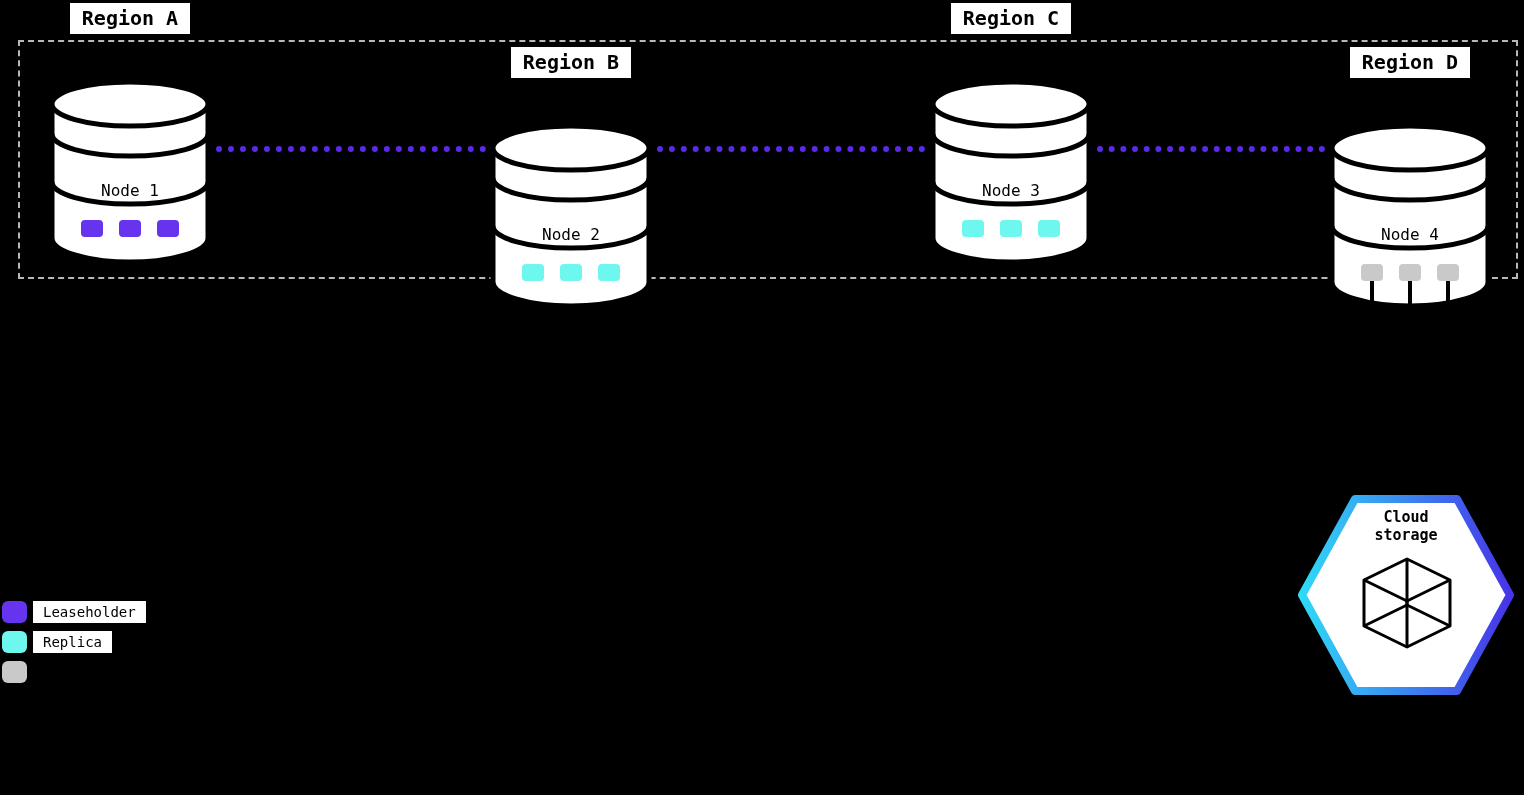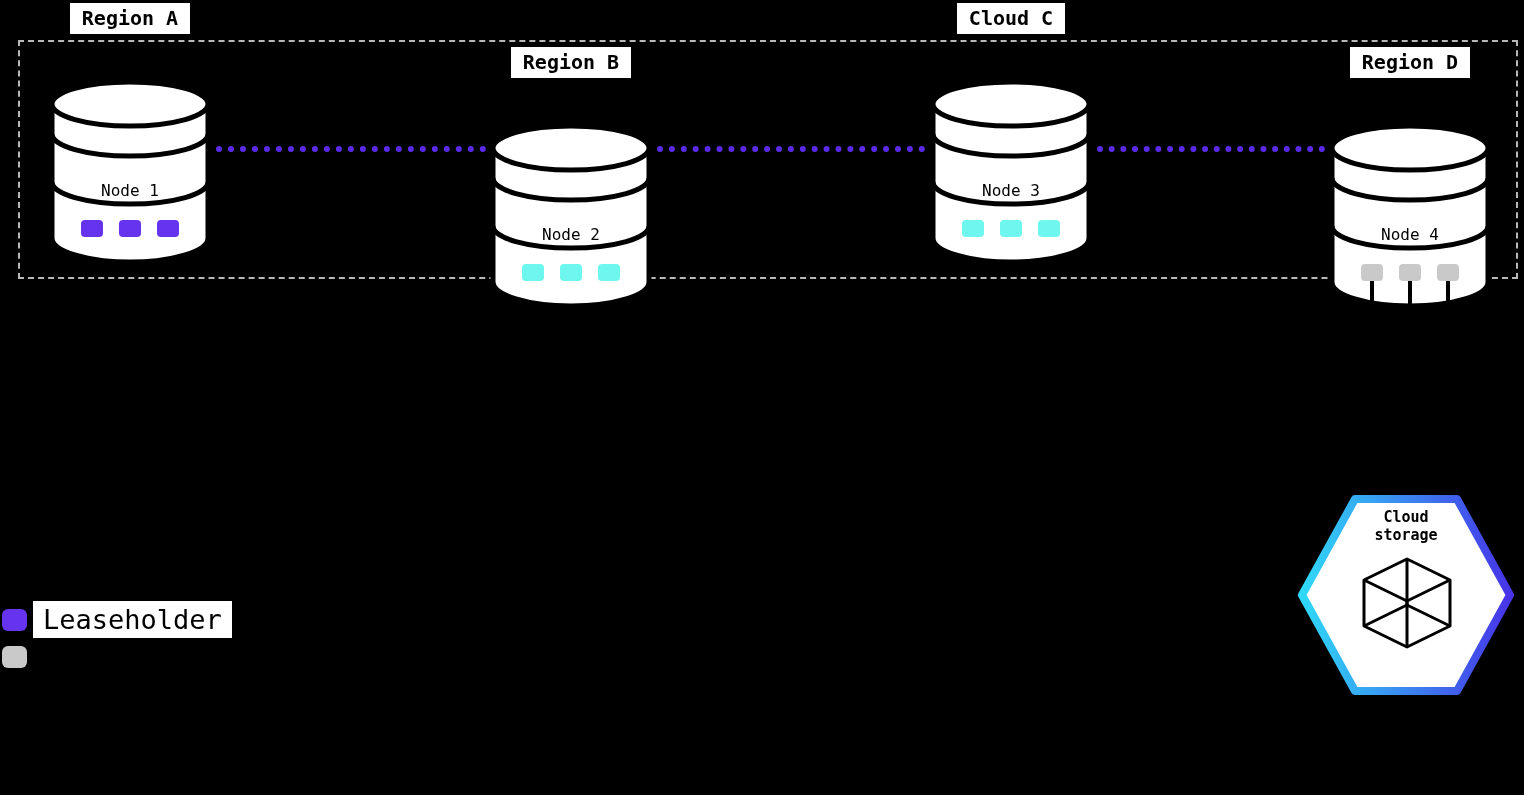--- a/index.html
+++ b/index.html
@@ -40,21 +40,21 @@
   .cylinder{position:absolute;left:0;top:78px;overflow:visible;}
   .cylinder text{font-family:"DejaVu Sans Mono","Liberation Mono",monospace;font-size:16px;font-weight:500;fill:#000;}
   .sq-leaseholder{fill:var(--leaseholder,#6633ee);}
   .sq-replica{fill:var(--replica,#6ef7ef);}
   .sq-non-voting-replica{fill:var(--non-voting-replica,#c9c9c9);}
 
   
   .legend{position:absolute;left:2px;top:601px;}
   .legend-item{display:flex;align-items:center;margin-bottom:8px;}
   .legend-swatch{width:25px;height:22px;border-radius:6px;margin-right:6px;flex:0 0 auto;}
-  .legend-label{font-size:27px;padding:3px 10px;}
+  .legend-label{font-size:14px;padding:3px 10px;}
 
   
   .cloud{position:absolute;left:1298px;top:492px;width:216px;height:206px;}
   .cloud text{font-family:"DejaVu Sans Mono","Liberation Mono",monospace;font-weight:bold;font-size:15px;fill:#000;}
 </style>
 </head>
 <body>
 
 <div class="canvas">
 
@@ -90,21 +90,21 @@
       <text x="82" y="118" text-anchor="middle">Node 2</text>
       <g>
         <rect class="sq-replica" x="33" y="142" width="22" height="17" rx="4"></rect>
         <rect class="sq-replica" x="71" y="142" width="22" height="17" rx="4"></rect>
         <rect class="sq-replica" x="109" y="142" width="22" height="17" rx="4"></rect>
       </g>
     </svg>
   </div>
 
   <div class="region r2">
-    <span class="chip region-label">Cloud C</span>
+    <span class="chip region-label">Region C</span>
     <svg class="cylinder" width="164" height="188" viewBox="0 0 164 188">
       <path d="M4 26 V160 A78 24 0 0 0 160 160 V26" fill="#fff" stroke="#000" stroke-width="5"></path>
       <ellipse cx="82" cy="26" rx="78" ry="22" fill="#fff" stroke="#000" stroke-width="5"></ellipse>
       <path d="M4 56 A78 22 0 0 0 160 56" fill="none" stroke="#000" stroke-width="5"></path>
       <path d="M4 104 A78 22 0 0 0 160 104" fill="none" stroke="#000" stroke-width="5"></path>
       <text x="82" y="118" text-anchor="middle">Node 3</text>
       <g>
         <rect class="sq-replica" x="33" y="142" width="22" height="17" rx="4"></rect>
         <rect class="sq-replica" x="71" y="142" width="22" height="17" rx="4"></rect>
         <rect class="sq-replica" x="109" y="142" width="22" height="17" rx="4"></rect>
@@ -130,20 +130,24 @@
       </g>
     </svg>
   </div>
 
   <div class="legend">
     <div class="legend-item">
       <span class="legend-swatch sq-leaseholder" style="background:var(--leaseholder)"></span>
       <span class="chip legend-label">Leaseholder</span>
     </div>
     <div class="legend-item">
+      <span class="legend-swatch" style="background:var(--replica)"></span>
+      <span class="chip legend-label">Replica</span>
+    </div>
+    <div class="legend-item">
       <span class="legend-swatch" style="background:var(--non-voting-replica)"></span>
     </div>
   </div>
 
   <svg class="cloud" viewBox="0 0 216 206">
     <defs>
       <linearGradient id="hexgrad" x1="0" y1="0" x2="1" y2="0">
         <stop offset="0" stop-color="#2fd9f7"></stop>
         <stop offset="1" stop-color="#4734e8"></stop>
       </linearGradient>

